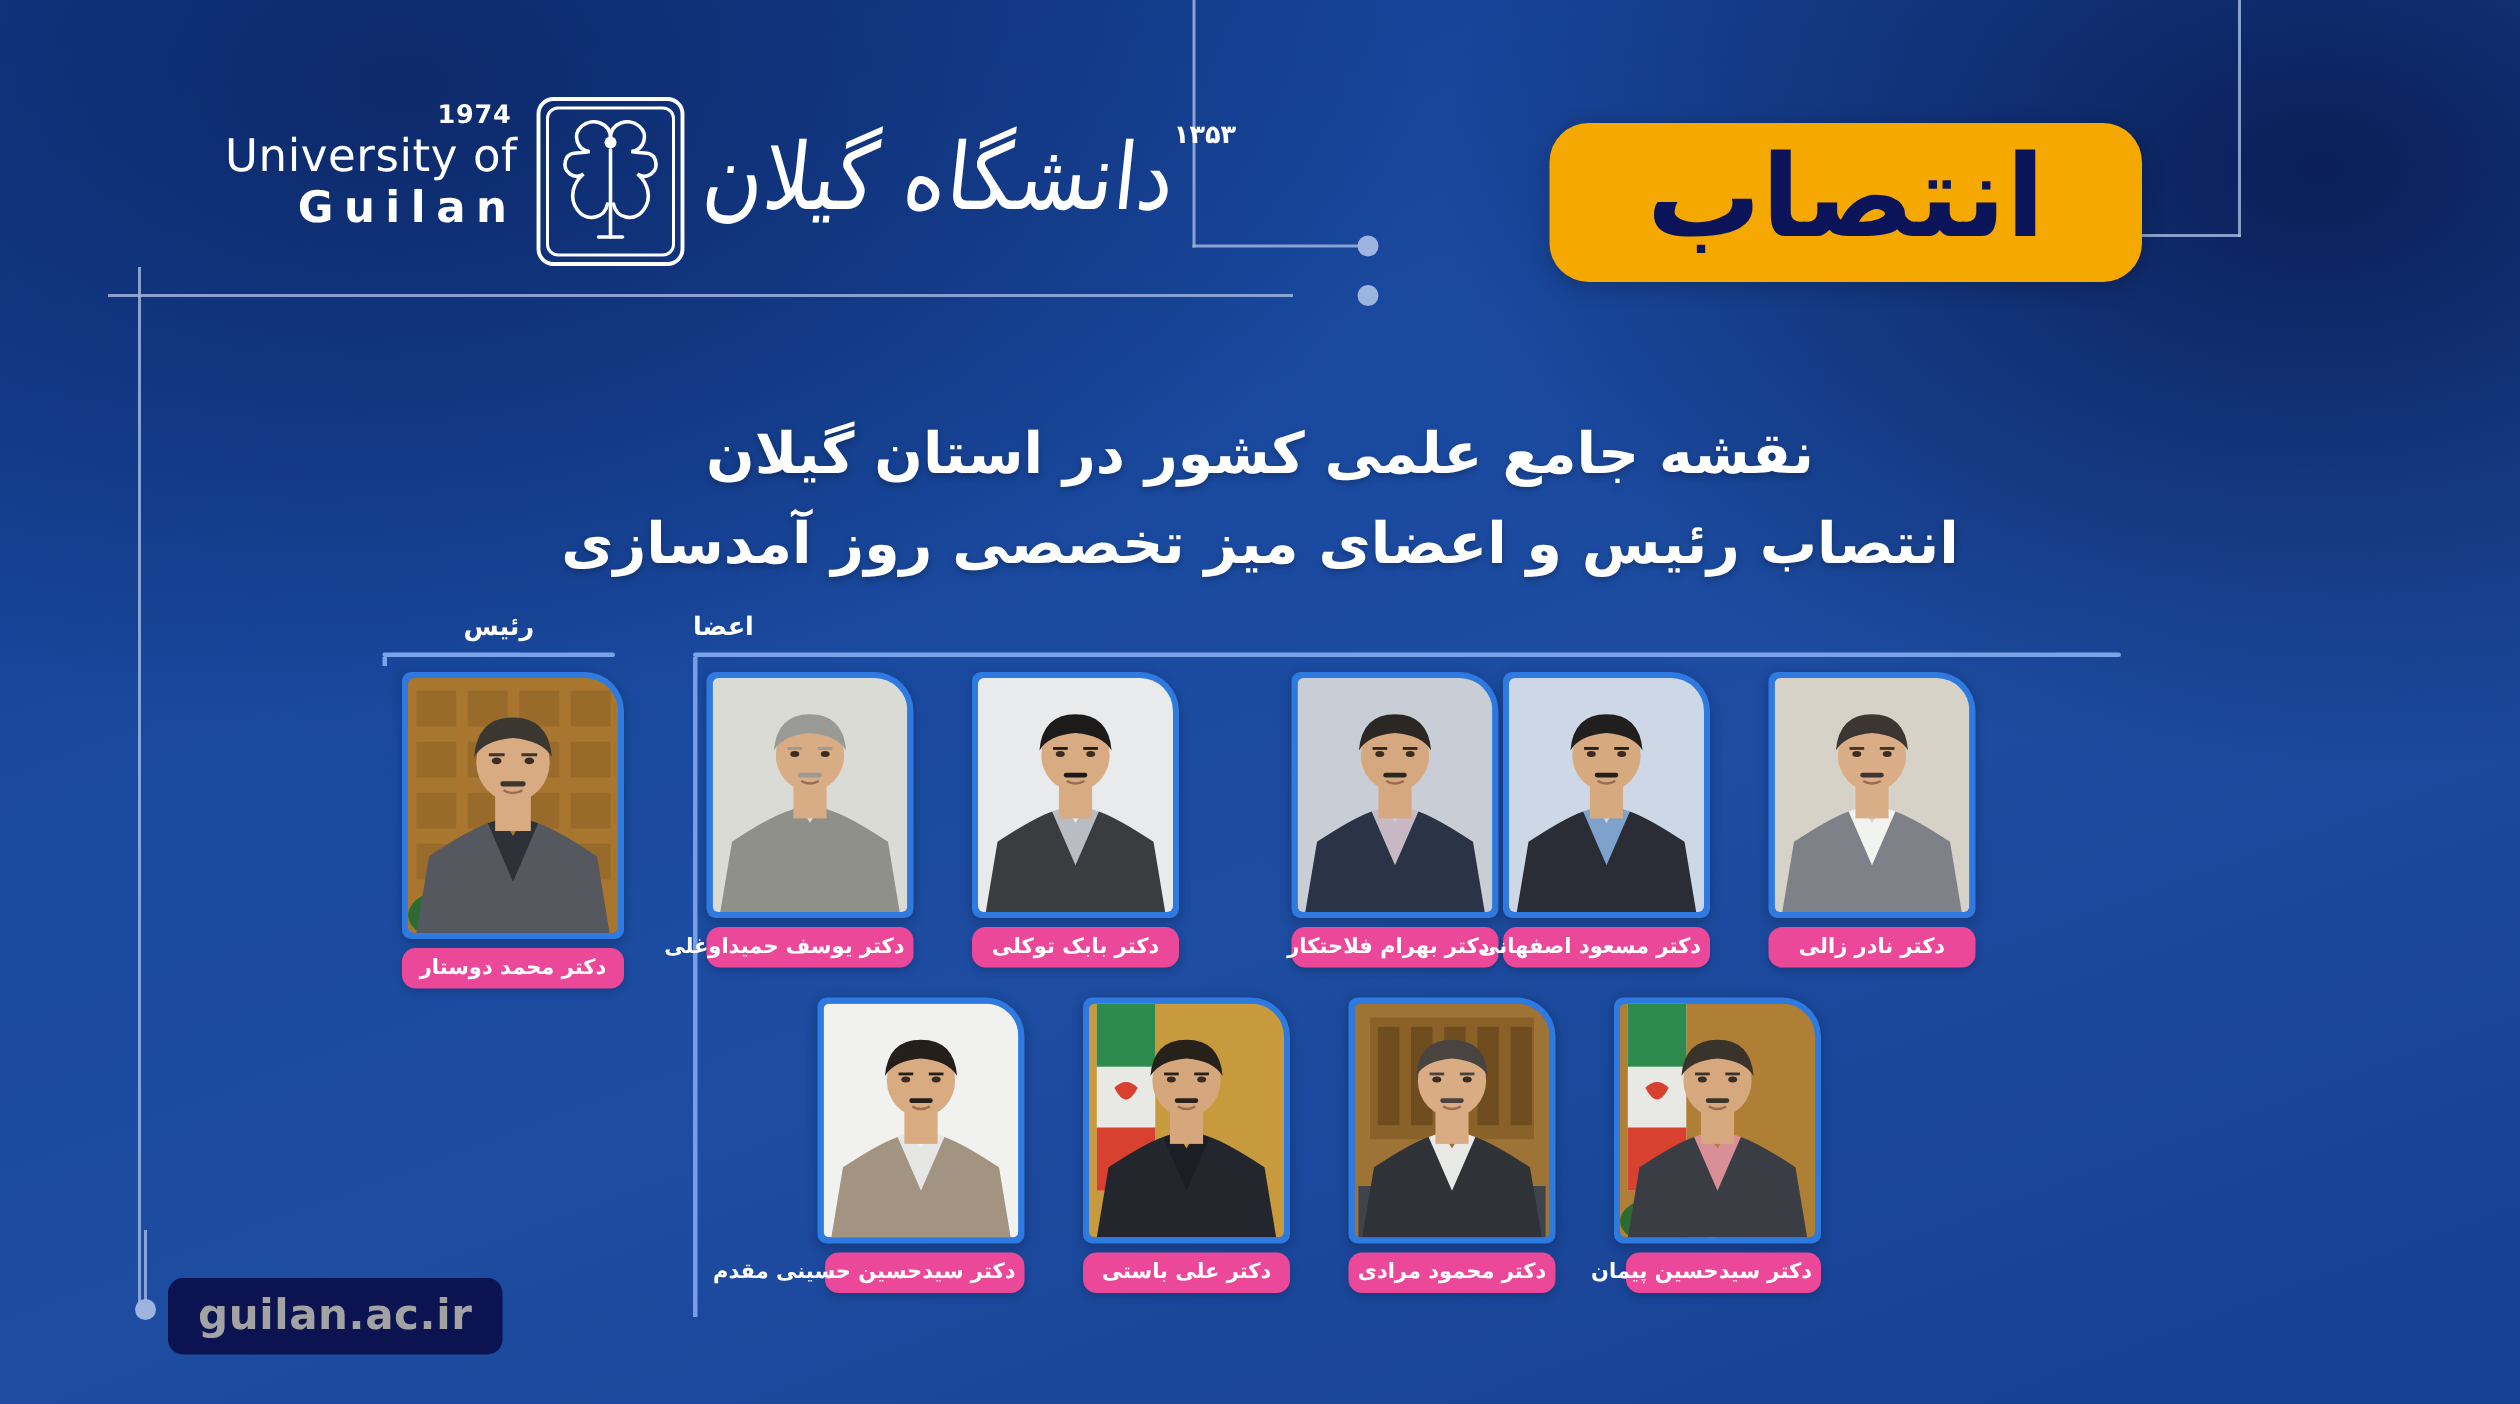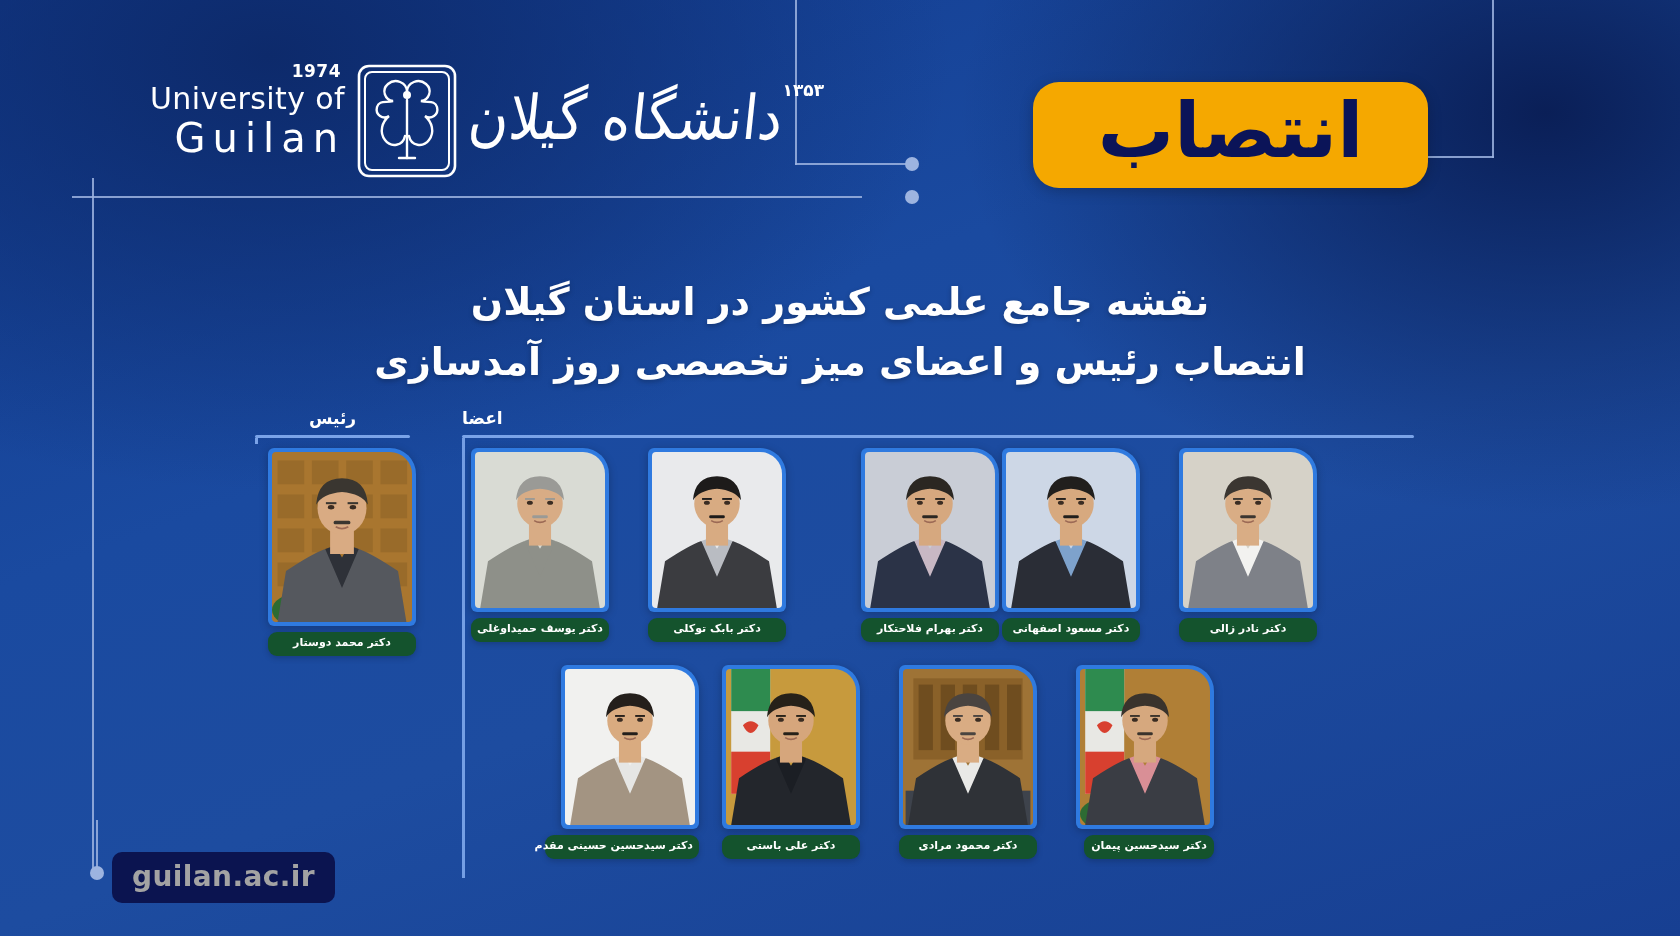--- a/index.html
+++ b/index.html
@@ -50,21 +50,21 @@
     position: absolute; left: 150px; top: 62px;
     display: flex; align-items: center; gap: 10px;
     direction: ltr;
   }
   #brand-en { color: #ffffff; text-align: right; line-height: 1.05; position: relative; }
   #brand-year {
     position: absolute; top: -20px; right: 4px;
     font-size: 17px; font-weight: bold; letter-spacing: .5px;
   }
   #brand-en-line1 { font-size: 30px; font-weight: 400; letter-spacing: .4px; display:block; }
-  #brand-en-line2 { font-size: 40px; font-weight: normal; letter-spacing: 7px; display:block; margin-top: 2px;}
+  #brand-en-line2 { font-size: 29px; font-weight: bold; letter-spacing: 7px; display:block; margin-top: 2px;}
   #brand-emblem { width: 104px; height: 118px; flex: none; }
   #brand-fa {
     color: #fff; direction: rtl; position: relative;
     display:flex; align-items:flex-end;
   }
   #brand-fa-year { font-size: 17px; font-weight: bold; margin: 0 6px 62px 0; }
   #brand-fa-name {
     font-size: 55px; line-height: 1;
     font-family: "DejaVu Serif", "Liberation Serif", serif;
     transform: skewX(-6deg) scaleY(1.12);
@@ -124,24 +124,24 @@
   }
   .photo {
     border-radius: 4px 22px 4px 4px;
     overflow: hidden;
     display: block;
     position: relative;
   }
   .photo svg { display: block; }
   .name-plate {
     margin-top: 6px;
-    background: #14532d;
+    background: #ec4899;
     border-radius: 9px;
     color: #ffffff;
-    font-size: 11px;
+    font-size: 14px;
     font-weight: bold;
     text-align: center;
     padding: 5px 6px 6px 6px;
     line-height: 1.15;
     white-space: nowrap;
     box-shadow: 0 2px 6px rgba(0,0,0,.2);
   }
 
   
   #url-pill {
@@ -470,21 +470,21 @@
     <rect x="50.05" y="46.019999999999996" width="9.75" height="1.872" fill="#241f1b"></rect>
     <rect x="70.2" y="46.019999999999996" width="9.75" height="1.872" fill="#241f1b"></rect>
     <ellipse cx="54.86" cy="50.7" rx="2.9899999999999998" ry="2.028" fill="#3a2c22"></ellipse>
     <ellipse cx="75.14" cy="50.7" rx="2.9899999999999998" ry="2.028" fill="#3a2c22"></ellipse>
 
     <rect x="57.2" y="63.18000000000001" width="15.6" height="3.12" rx="1.404" fill="#241f1b"></rect>
     <path d="M59.15 68.64 q5.85 3.432 11.7 0" stroke="#9c6a55" stroke-width="1.6" fill="none"></path>
   </svg>
         </div>
       </div>
-      <div class="name-plate" style="width: 154px;">دکتر سیدحسین حسینی مقدم</div>
+      <div class="name-plate" style="width: 133px;">دکتر سیدحسین حسینی مقدم</div>
     </div>
     <div class="person-card" style="left: 722px; top: 665px;">
       <div class="photo-frame" style="width: 138px;">
         <div class="photo" style="width: 130px; height: 156px;">
   <svg width="130" height="156" viewBox="0 0 130 156" preserveAspectRatio="none">
     <rect width="130" height="156" fill="#c79a3d"></rect>
     <rect x="5.2" y="0" width="39" height="124.80000000000001" fill="#e8e8e4"></rect>
             <rect x="5.2" y="0" width="39" height="42.120000000000005" fill="#2e8b4f"></rect>
             <rect x="5.2" y="82.68" width="39" height="42.120000000000005" fill="#d8402f"></rect>
             <path d="M16.900000000000002 56.16 q7.8 -7.800000000000001 15.6 0 q-7.8 15.600000000000001 -15.6 0z" fill="#d8402f"></path>

